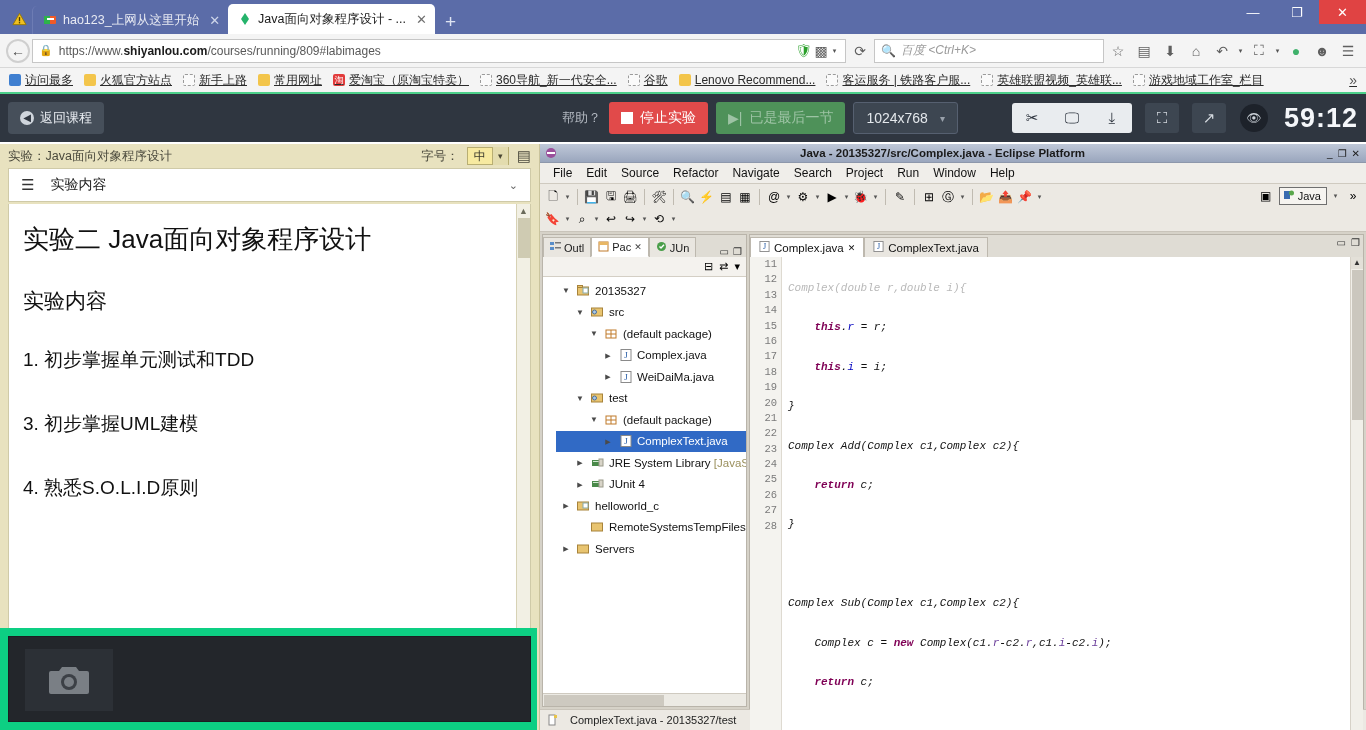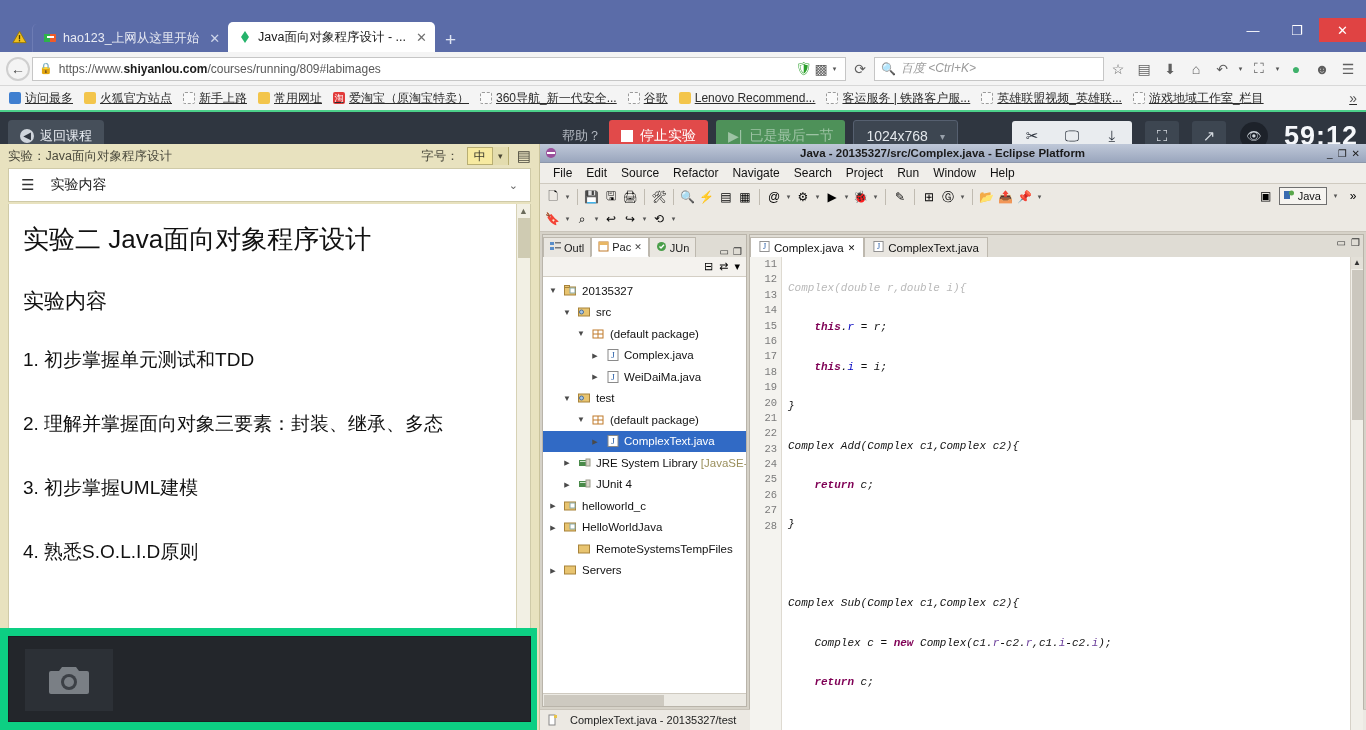--- a/index.html
+++ b/index.html
@@ -6,21 +6,21 @@
   body {
     width: 1366px; height: 730px;
     font-family: "Liberation Sans", sans-serif;
     background: #ffffff;
     overflow: hidden;
     position: relative;
   }
 
   
   .browser-titlebar {
-    height: 52px; background: #5b6ca8; position: relative;
+    height: 34px; background: #5b6ca8; position: relative;
     display: flex; align-items: flex-end;
   }
   .warn-icon {
     width: 26px; height: 30px; display:flex; align-items:center; justify-content:center;
     color:#e8b000; font-size: 17px; margin-left: 6px; line-height:1;
   }
   .warn-icon svg { display:block; }
   .tab-strip { display: flex; align-items: flex-end; height: 34px; flex: 1; }
   .tab {
     height: 28px; display: flex; align-items: center; gap: 6px;
@@ -212,21 +212,21 @@
   .view-tabs { height: 22px; display:flex; align-items:flex-end; background:#dfdcd4; font-size:11px;}
   .vtab { display:flex; align-items:center; gap:3px; padding: 2px 6px; height:20px; color:#1a1a1a;
           border:1px solid #bdb8ae; border-bottom:none; background:#e9e6e0;}
   .vtab.active { background:#ffffff; border-bottom:1px solid #fff; font-weight:400;}
   .vtab .x { font-size:9px; color:#444; }
   .vt-right { margin-left:auto; display:flex; gap:4px; padding-right:4px; font-size:10px; color:#333;}
   .view-tool { height: 20px; background:#f4f2ee; display:flex; align-items:center; justify-content:flex-end;
                gap:6px; padding-right:6px; border-bottom:1px solid #d4cfc5; font-size:11px;}
   .tree { flex:1; background:#ffffff; font-size: 11.5px; color:#111; padding-top: 3px; overflow:hidden;
           position:relative;}
-  .trow { display:flex; align-items:center; height: 21.5px; gap:4px; padding-left: 4px; white-space:nowrap;}
+  .trow { display:flex; align-items:center; height: 21.5px; gap:4px; padding-left: 4px; white-space:nowrap;margin-left:13px;}
   .trow.sel { background:#316ac5; color:#ffffff; }
   .tw { width: 12px; flex:0 0 12px; text-align:center; font-size: 8px; color:#4a4a4a;}
   .tw.down:before { content:"▼"; }
   .tw.right:before { content:"▶"; font-size:7px;}
   .tico { width: 15px; flex:0 0 15px; height:14px; display:flex; align-items:center; justify-content:center; font-size:11px;}
   .tlbl .dim { color:#9a8f5c; }
   .tree-hscroll { position:absolute; bottom:0; left:0; right:0; height: 13px; background:#eceae4;
                   border-top:1px solid #cfcac0;}
   .tree-hscroll .tb2 { position:absolute; left:1px; top:1px; height:11px; width:120px; background:#cdc9c0;}
 
@@ -420,21 +420,20 @@
     </div>
     <div class="lab-toc">
       <span class="burger">☰</span>
       <span>实验内容</span>
       <span class="toc-caret">⌄</span>
     </div>
     <div class="lab-content">
       <h1>实验二 Java面向对象程序设计</h1>
       <h2>实验内容</h2>
       <p>1. 初步掌握单元测试和TDD</p>
-      <p>2. 理解并掌握面向对象三要素：封装、继承、多态</p>
       <p>3. 初步掌握UML建模</p>
       <p>4. 熟悉S.O.L.I.D原则</p>
       <div class="lab-scroll">
         <div class="arw" style="top:2px">▲</div>
         <div class="thumb"></div>
       </div>
     </div>
 
     <div class="cam-overlay">
       <div class="cam-inner">
@@ -693,30 +692,20 @@
           </div>
           <div class="trow" style="padding-left:4px">
             <span class="tw right"></span>
             <span class="tico">
                 <svg width="13" height="12" viewBox="0 0 13 12">
                   <rect x="0.5" y="2" width="11" height="8" fill="#e8c470" stroke="#a8833a"></rect>
                   <rect x="6" y="3" width="5" height="5" fill="#fff" stroke="#8aa"></rect>
                 </svg>
               </span>
             <span class="tlbl">helloworld_c</span>
-          </div>
-          <div class="trow" style="padding-left:4px">
-            <span class="tw right"></span>
-            <span class="tico">
-                <svg width="13" height="12" viewBox="0 0 13 12">
-                  <rect x="0.5" y="2" width="11" height="8" fill="#e8c470" stroke="#a8833a"></rect>
-                  <rect x="6" y="3" width="5" height="5" fill="#fff" stroke="#8aa"></rect>
-                </svg>
-              </span>
-            <span class="tlbl">HelloWorldJava</span>
           </div>
           <div class="trow" style="padding-left:18px">
             <span class="tw"></span>
             <span class="tico">
                 <svg width="13" height="12" viewBox="0 0 13 12">
                   <rect x="0.5" y="2" width="11" height="8" fill="#e8c470" stroke="#a8833a"></rect>
                 </svg>
               </span>
             <span class="tlbl">RemoteSystemsTempFiles</span>
           </div>

